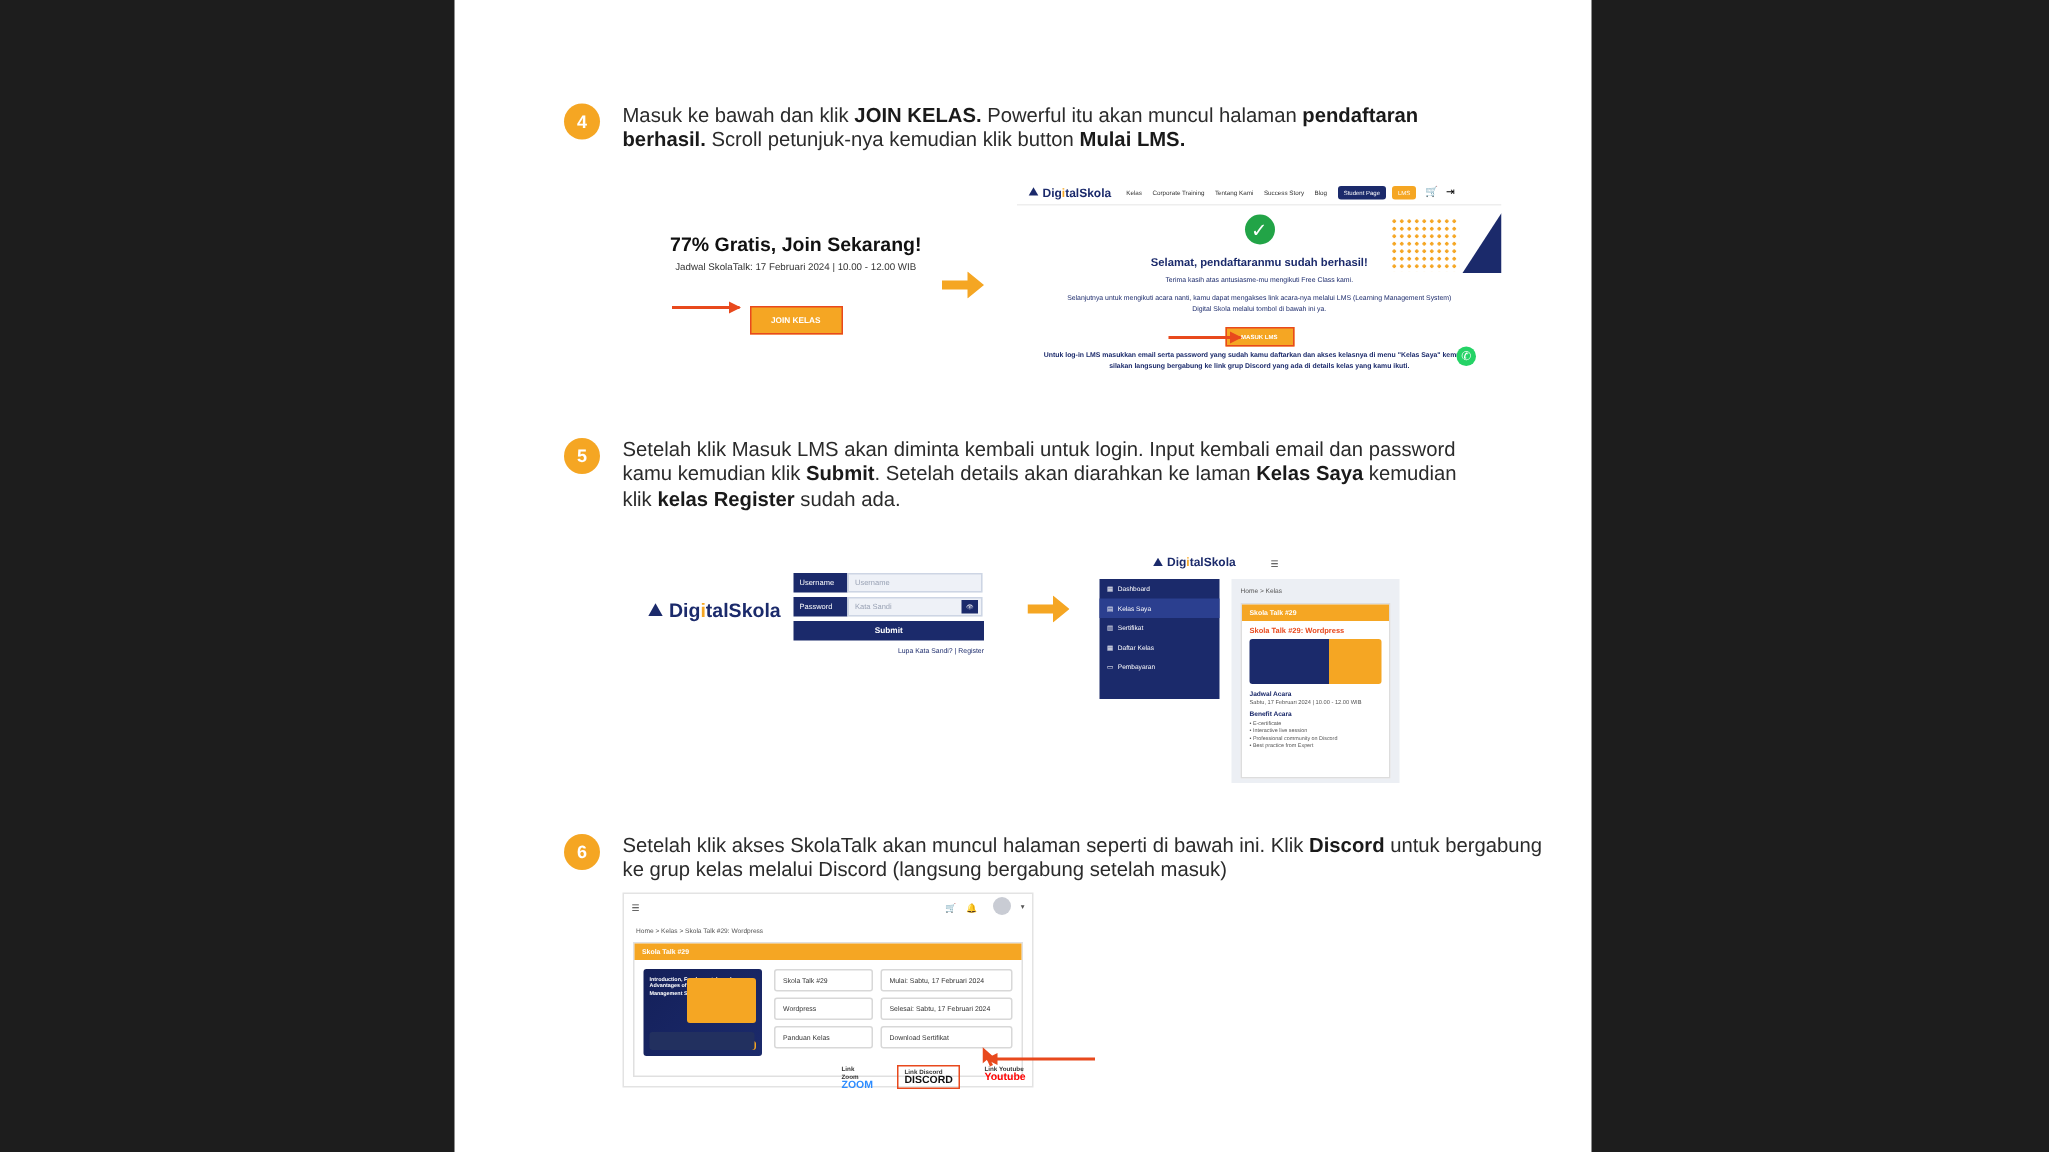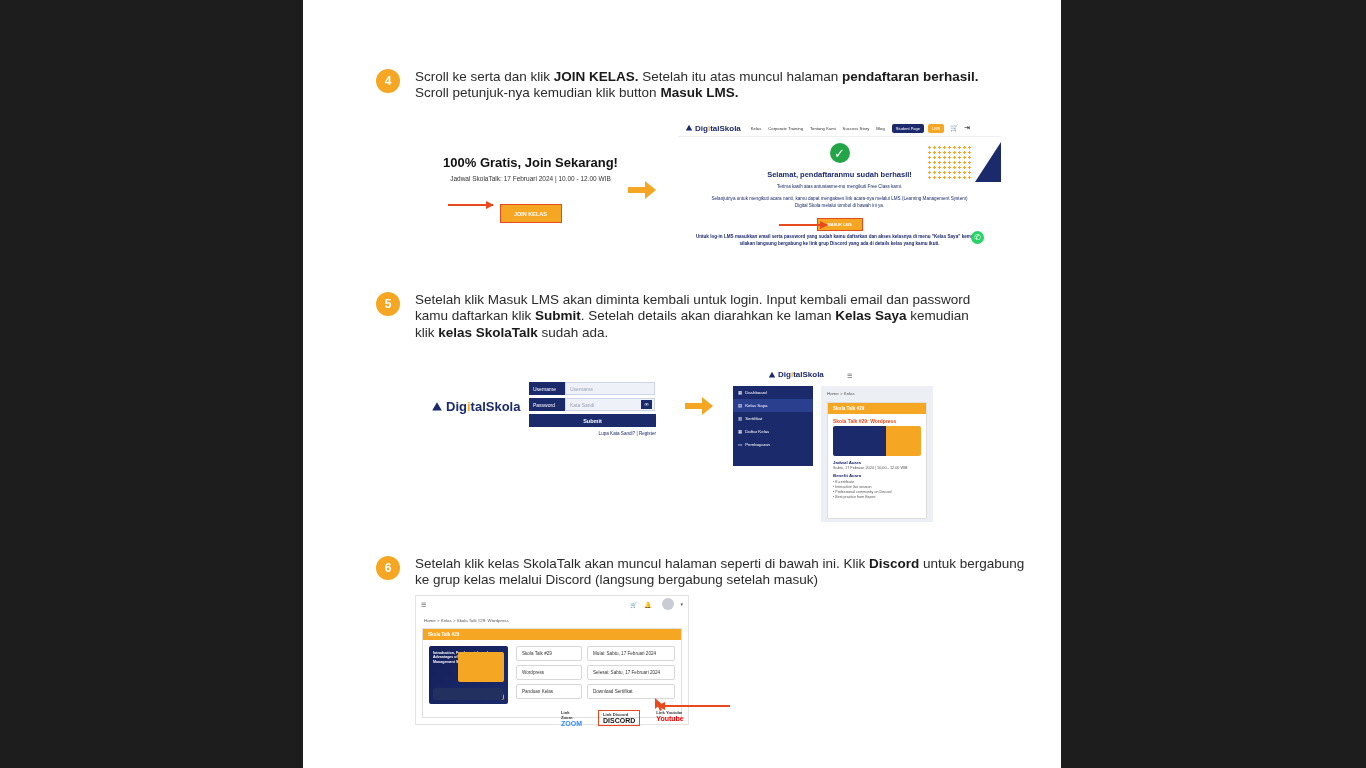--- a/index.html
+++ b/index.html
@@ -60,27 +60,27 @@
 </style>
 </head>
 <body>
 
 <div class="page">
 
   <div class="step" style="left:73px;top:69px;">
     <div style="display:flex;gap:15px;align-items:flex-start;">
       <div class="badge">4</div>
       <div class="steptext" style="width:570px;">
-        <span>Scroll ke serta dan klik </span><b>JOIN KELAS.</b><span> Setelah itu atas muncul halaman </span><b>pendaftaran berhasil.</b><span> Scroll petunjuk-nya kemudian klik button </span><b>Masuk LMS.</b>
+        <span>Masuk ke bawah dan klik </span><b>JOIN KELAS.</b><span> Powerful itu akan muncul halaman </span><b>pendaftaran berhasil.</b><span> Scroll petunjuk-nya kemudian klik button </span><b>Mulai LMS.</b>
       </div>
     </div>
   </div>
 
   <div class="shot" style="left:140px;top:155px;width:175px;height:75px;">
-    <div class="s4l-title">100% Gratis, Join Sekarang!</div>
+    <div class="s4l-title">77% Gratis, Join Sekarang!</div>
     <div class="s4l-sub">Jadwal SkolaTalk: 17 Februari 2024 | 10.00 - 12.00 WIB</div>
     <div style="display:flex;justify-content:center;margin-top:22px;">
       <div class="joinbtn">JOIN KELAS</div>
     </div>
   </div>
   <div class="thin-arrow" style="left:145px;top:204px;width:45px;"></div>
 
   <div style="position:absolute;left:325px;top:181px;">
     <svg width="28" height="18" viewBox="0 0 28 18">
         <path d="M0 6h17V0l11 9-11 9v-6H0z" fill="#f5a623"></path>
@@ -122,21 +122,21 @@
     </div>
     <div class="s4r-p" style="position:absolute;left:14px;right:14px;top:114px;font-weight:bold;">Untuk log-in LMS masukkan email serta password yang sudah kamu daftarkan dan akses kelasnya di menu "Kelas Saya" kemudian silakan langsung bergabung ke link grup Discord yang ada di details kelas yang kamu ikuti.</div>
   </div>
   <div class="thin-arrow" style="left:476px;top:224px;width:48px;"></div>
   <div class="wa" style="position:absolute;left:668px;top:231px;">✆</div>
 
   <div class="step" style="left:73px;top:292px;">
     <div style="display:flex;gap:15px;align-items:flex-start;">
       <div class="badge">5</div>
       <div class="steptext" style="width:562px;">
-        <span>Setelah klik Masuk LMS akan diminta kembali untuk login. Input kembali email dan password kamu daftarkan klik </span><b>Submit</b><span>. Setelah details akan diarahkan ke laman </span><b>Kelas Saya</b><span> kemudian klik </span><b>kelas SkolaTalk</b><span> sudah ada.</span>
+        <span>Setelah klik Masuk LMS akan diminta kembali untuk login. Input kembali email dan password kamu kemudian klik </span><b>Submit</b><span>. Setelah details akan diarahkan ke laman </span><b>Kelas Saya</b><span> kemudian klik </span><b>kelas Register</b><span> sudah ada.</span>
       </div>
     </div>
   </div>
 
   <div class="shot" style="left:113px;top:375px;width:240px;height:62px;">
     <div class="ds-logo" style="position:absolute;left:15px;top:24px;font-size:13px;">
       <svg width="12" height="12" viewBox="0 0 10 10" style="margin-right:3px">
           <path d="M1 8 L5 1 L9 8 Z" fill="#1b2a6b"></path>
         </svg>
       <span>Dig</span>
@@ -216,21 +216,21 @@
           <div style="font-size:3.6px;color:#555;margin-top:1px;">• <span>Best practice from Expert</span></div>
         </div>
       </div>
     </div>
   </div>
 
   <div class="step" style="left:73px;top:556px;">
     <div style="display:flex;gap:15px;align-items:flex-start;">
       <div class="badge">6</div>
       <div class="steptext" style="width:615px;">
-        <span>Setelah klik kelas SkolaTalk akan muncul halaman seperti di bawah ini. Klik </span><b>Discord</b><span> untuk bergabung ke grup kelas melalui Discord (langsung bergabung setelah masuk)</span>
+        <span>Setelah klik akses SkolaTalk akan muncul halaman seperti di bawah ini. Klik </span><b>Discord</b><span> untuk bergabung ke grup kelas melalui Discord (langsung bergabung setelah masuk)</span>
       </div>
     </div>
   </div>
 
   <div class="shot" style="left:112px;top:595px;width:272px;height:128px;border:1px solid #e3e3e3;">
     <div style="position:absolute;left:5px;top:5px;font-size:6px;color:#333;">☰</div>
     <div style="position:absolute;right:50px;top:5px;font-size:6px;">🛒</div>
     <div style="position:absolute;right:36px;top:5px;font-size:6px;color:#f5a623;">🔔</div>
     <div style="position:absolute;right:14px;top:2px;width:12px;height:12px;border-radius:50%;background:#c9ccd4;"></div>
     <div style="position:absolute;right:5px;top:5px;font-size:5px;color:#555;">▾</div>

